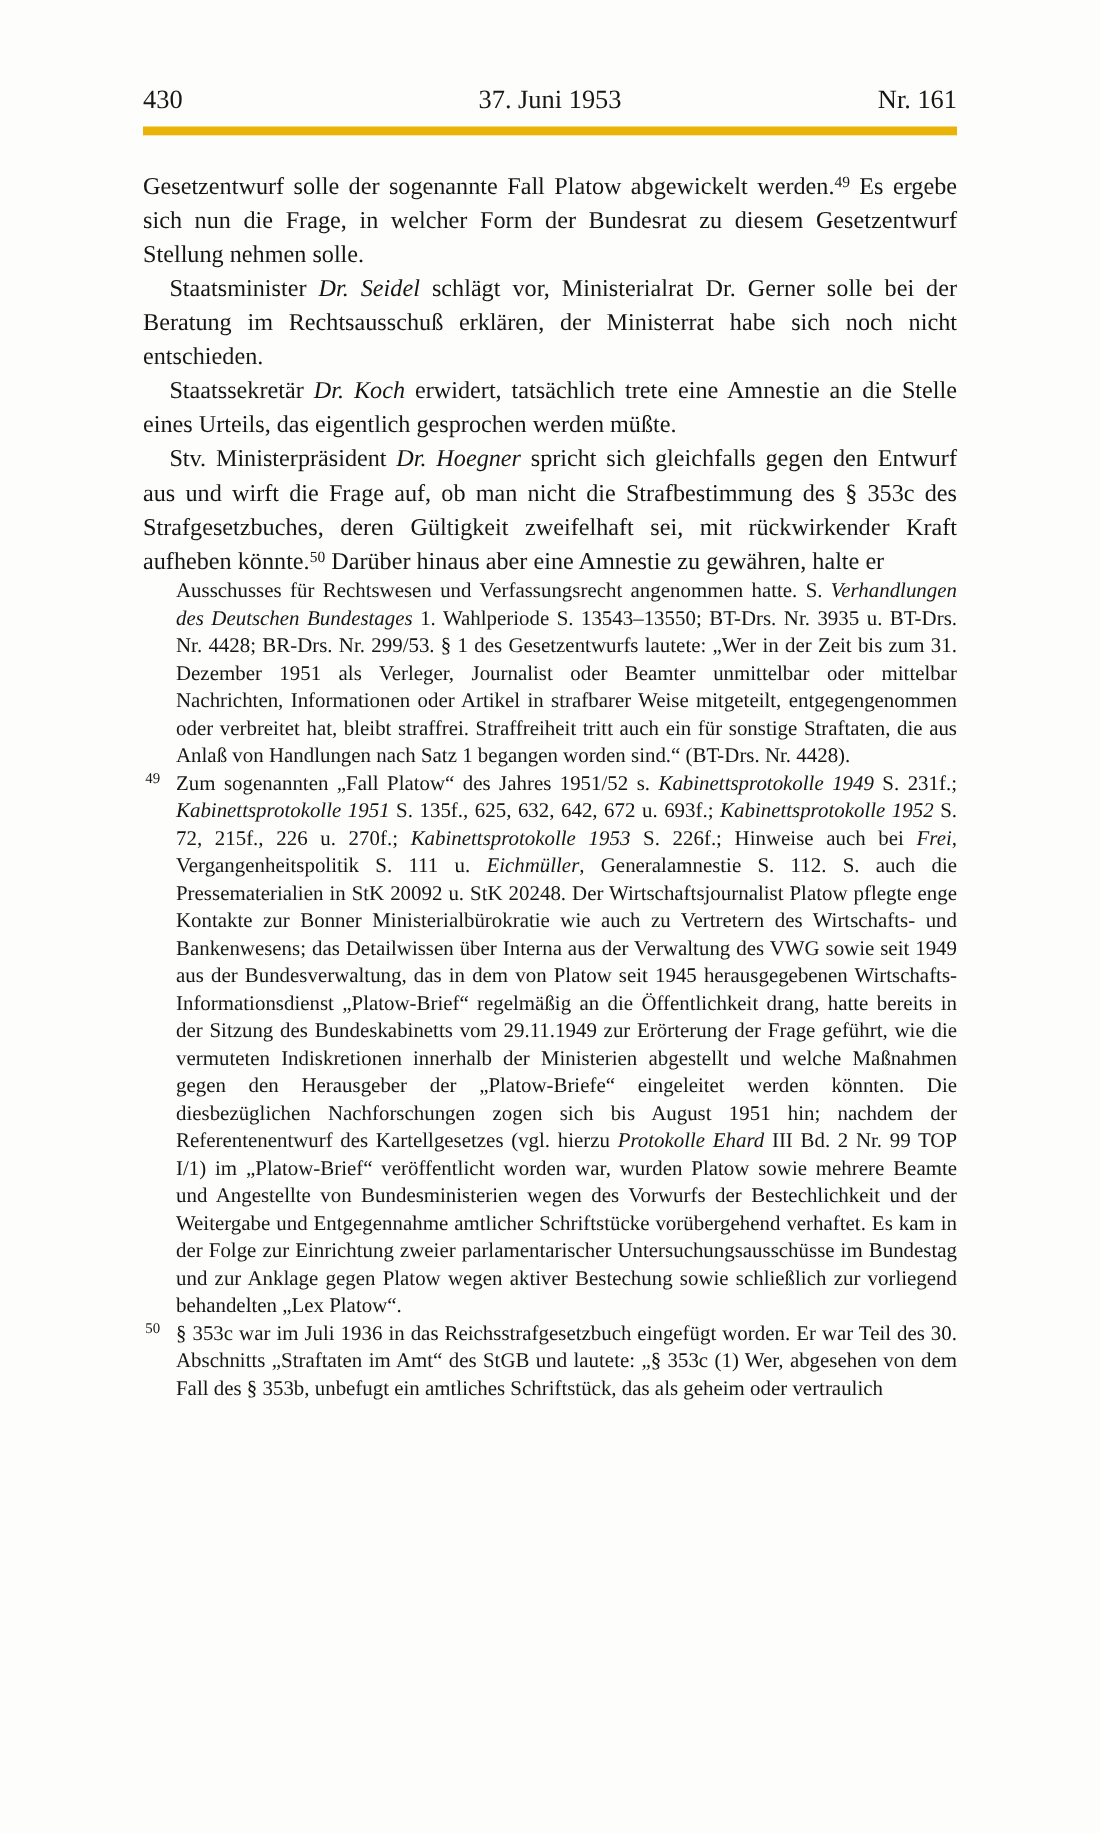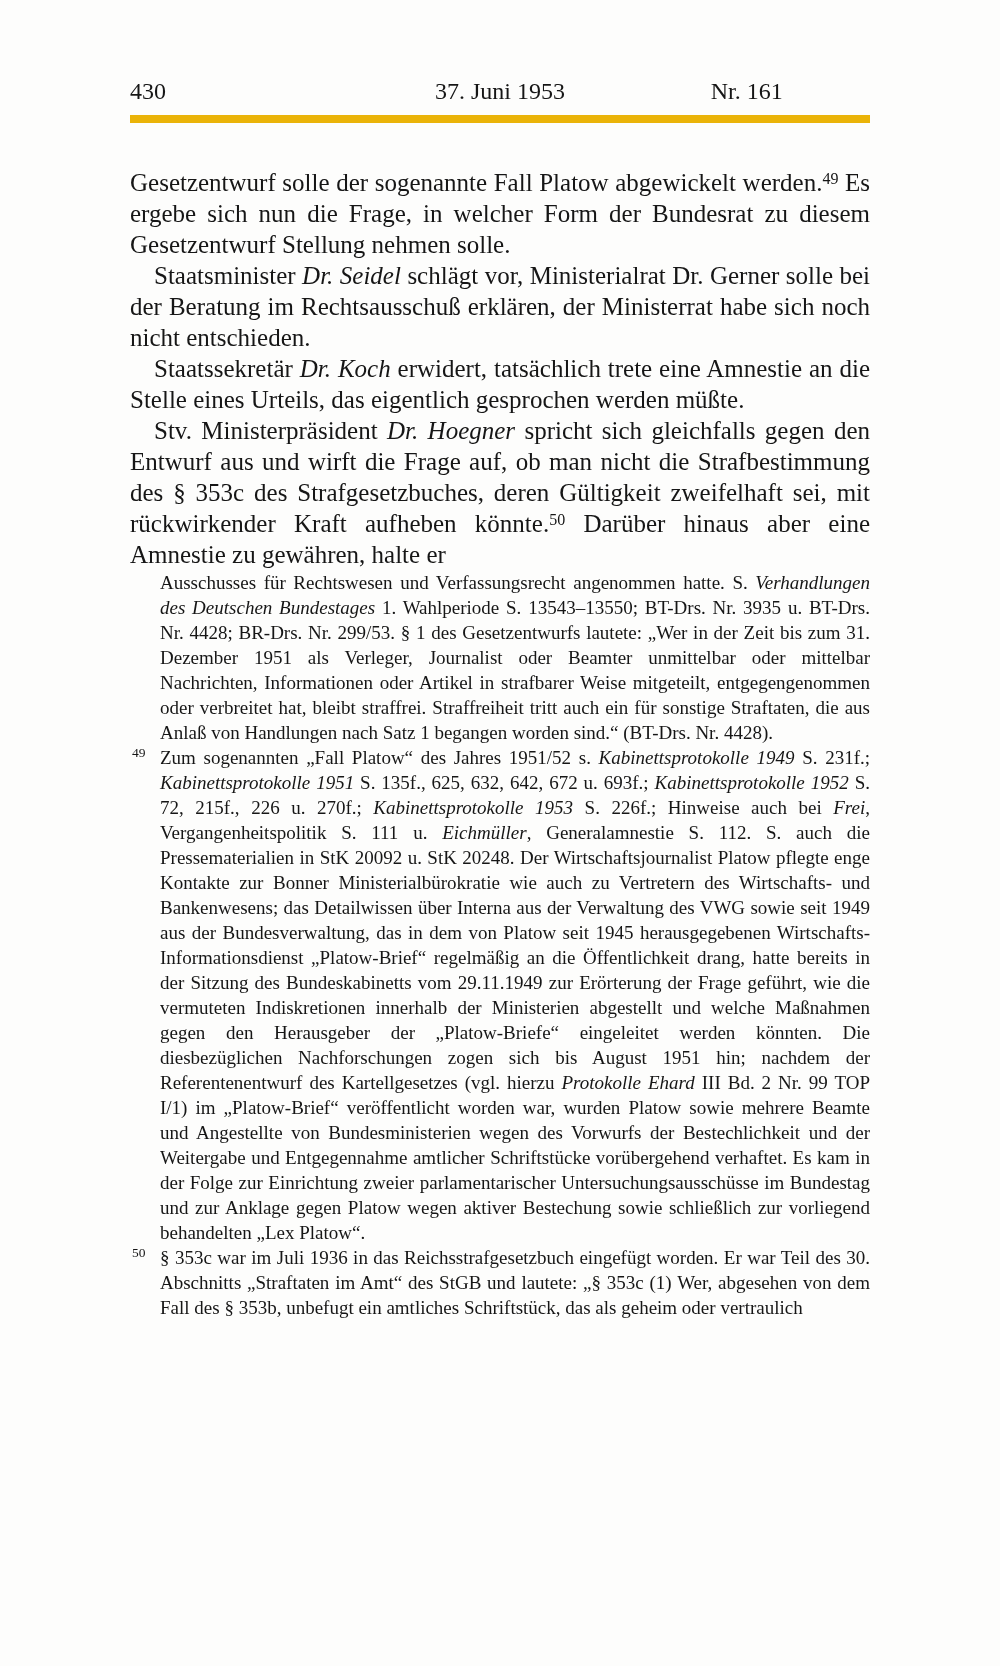--- a/index.html
+++ b/index.html
@@ -25,25 +25,25 @@
   .running-header {
     display: flex;
     align-items: baseline;
     font-size: 24px;
     line-height: 30px;
     padding-bottom: 9px;
     border-bottom: 8px solid #eab308;
   }
   .running-header .hleft  { flex: 1; text-align: left; }
   .running-header .hmid   { flex: 1; text-align: center; }
-  .running-header .hright { flex: 1; text-align: center; }
+  .running-header .hright { flex: 1; text-align: right; }
   
   .body-text {
-    margin-top: 44px;
-    font-size: 25px;
+    margin-top: 30px;
+    font-size: 22px;
     line-height: 31px;
     text-align: justify;
     hyphens: auto;
   }
   .body-text p {
     margin: 0;
   }
   .body-text p + p {
     text-indent: 24px;
   }

